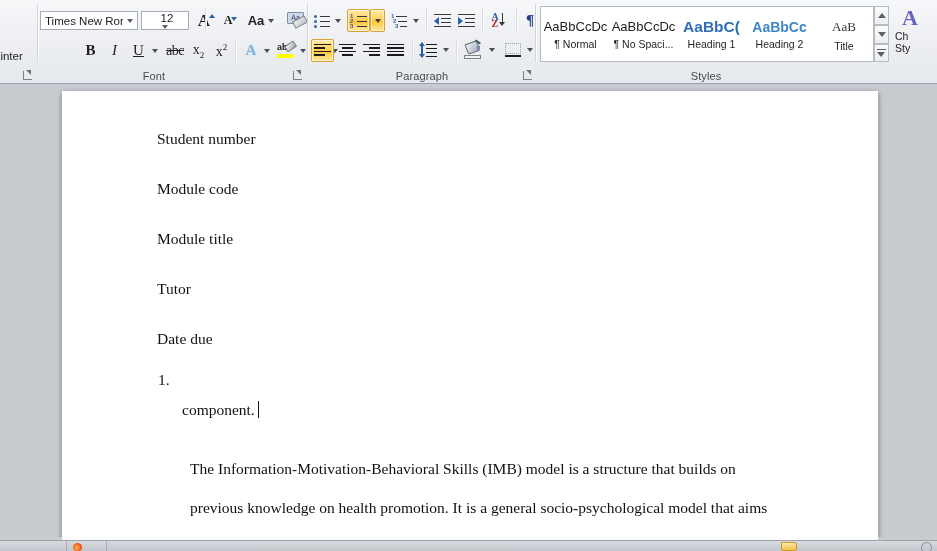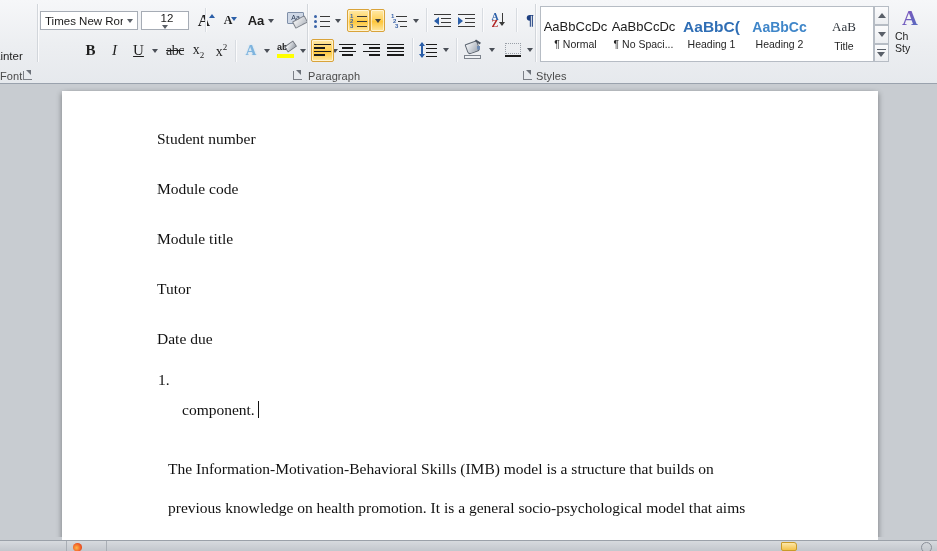--- a/index.html
+++ b/index.html
@@ -50,20 +50,21 @@
     width: 1px;
     height: 58px;
     background: #d2d6db;
     border-right: 1px solid #fbfbfc;
   }
   .group-label {
     position: absolute;
     bottom: 1px;
     left: 0;
     width: 100%;
+    text-align: center;
     font-size: 11px;
     color: #4a4a4a;
     font-family: "Liberation Sans", sans-serif;
     letter-spacing: .1px;
   }
   .dlg-launcher {
     position: absolute;
     bottom: 2px;
     width: 12px;
     height: 12px;
@@ -398,21 +399,21 @@
   .caret {
     display: inline-block;
     width: 1.5px;
     height: 17px;
     background: #111;
     vertical-align: -3px;
     margin-left: 3px;
   }
   .body-para {
     position: absolute;
-    left: 106px;
+    left: 128px;
     width: 640px;
     font-size: 15.5px;
     line-height: 44px;
   }
   .body-line { white-space: nowrap; }
 
   
   .taskbar {
     position: absolute;
     left: 0;

